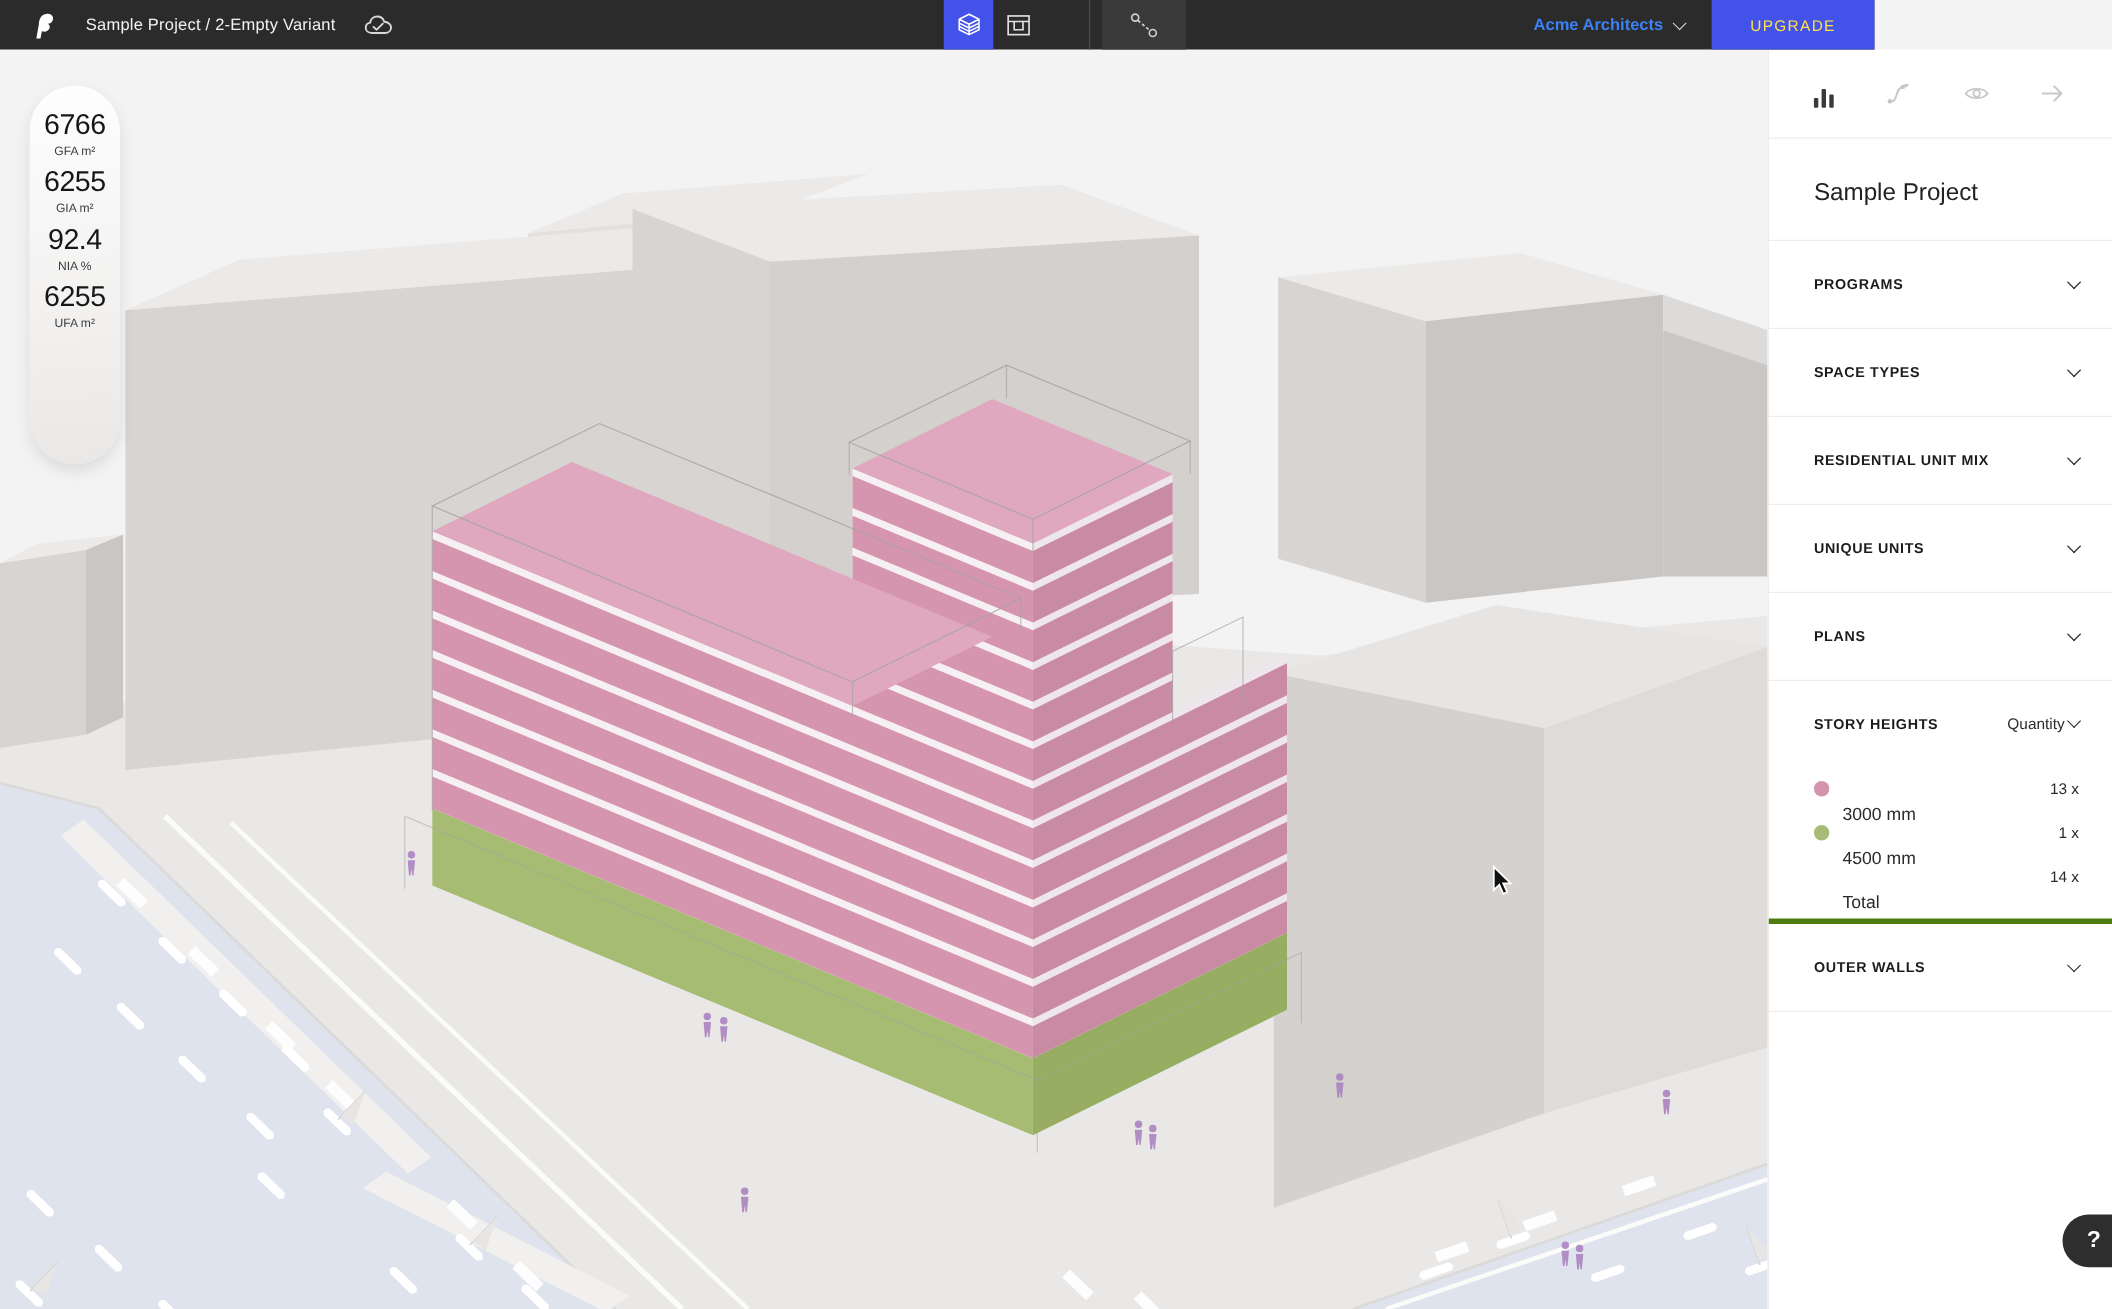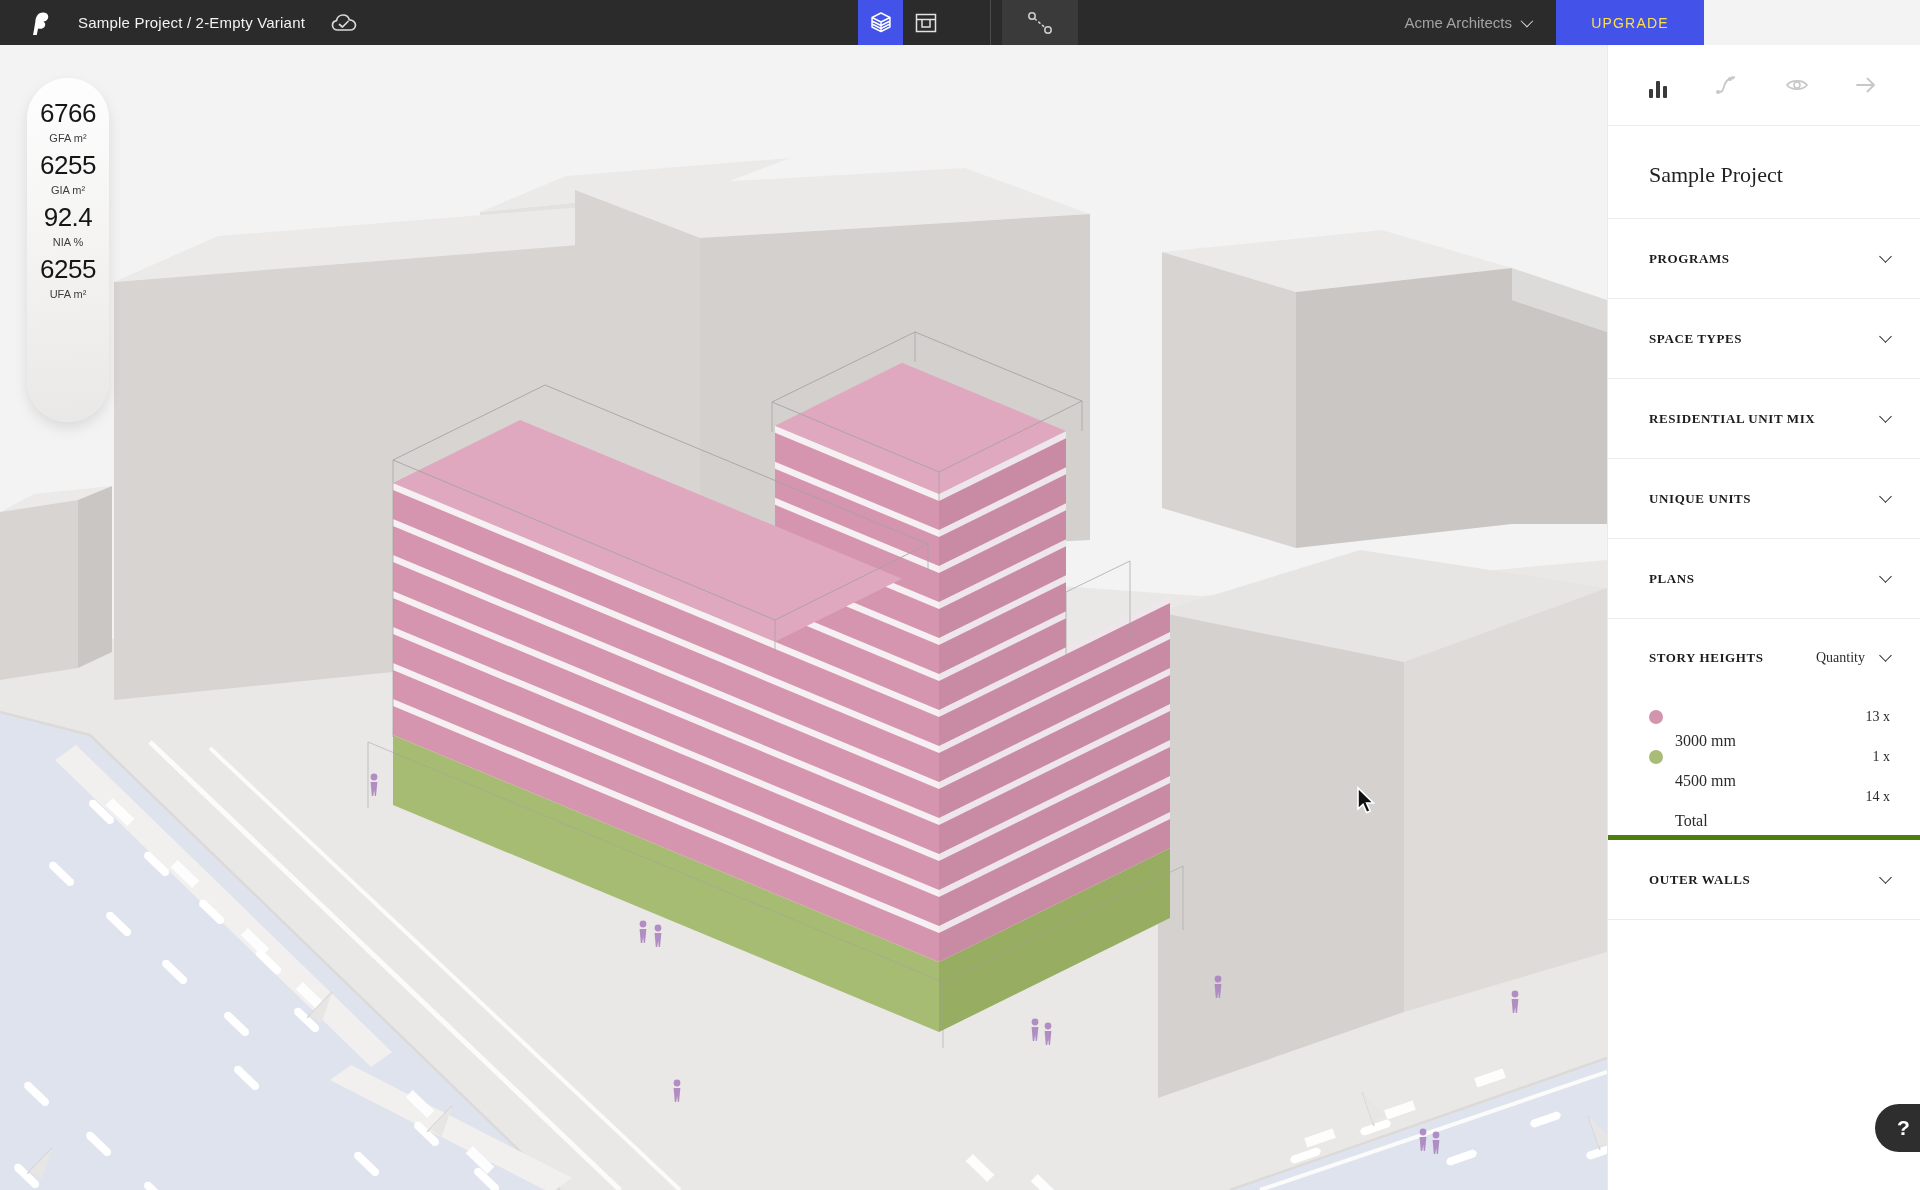--- a/index.html
+++ b/index.html
@@ -13,58 +13,58 @@
   .logo { width:22px; height:26px; margin-left:28px; flex:0 0 auto; }
   .tb-title { color:#f2f2f2; font-size:15px; margin-left:28px; letter-spacing:.2px; }
   .cloud { margin-left:26px; }
   .tb-center { position:absolute; left:858px; top:0; height:45px; display:flex; align-items:stretch; }
   .tb-btn { width:45px; height:45px; display:flex; align-items:center; justify-content:center; cursor:pointer; }
   .tb-btn.active { background:#4353e9; }
   .tb-sep { position:absolute; left:990px; top:0; width:1px; height:45px; background:#4e4e4e; }
   .tb-measure { position:absolute; left:1002px; top:0; width:76px; height:45px; background:#3a3a3a;
                 display:flex; align-items:center; justify-content:center; }
   .tb-right { position:absolute; right:0; top:0; height:45px; display:flex; align-items:center; }
-  .org { color:#a3a3a3; font-size:15px; display:flex; align-items:center; gap:9px; margin-right:26px; cursor:pointer; }
+  .org { color:#3b82f6; font-size:15px; display:flex; align-items:center; gap:9px; margin-right:26px; cursor:pointer;font-weight:bold; }
   .chev { width:9px; height:9px; border-right:1.6px solid #d6d6d6; border-bottom:1.6px solid #d6d6d6;
           transform:rotate(45deg) translateY(-2px); display:inline-block; }
   .upgrade { width:148px; height:45px; background:#4353e9; color:#fde047; font-size:14px; font-weight:400;
              letter-spacing:1.2px; border:none; cursor:pointer; font-family:"Liberation Sans",sans-serif; }
 
   
   .stats { position:absolute; left:27px; top:78px; width:82px; height:344px; z-index:20;
            background:linear-gradient(175deg,#fefefe 0%,#f3f2f1 55%,#e9e8e7 100%);
            border-radius:41px; box-shadow:0 6px 14px rgba(0,0,0,.10);
            display:flex; flex-direction:column; align-items:center; padding-top:20px; gap:6px; }
   .stat { text-align:center; }
   .stat .v { font-size:26px; color:#161616; letter-spacing:-.5px; }
   .stat .l { font-size:11px; color:#3d3d3d; margin-top:3px; }
 
   
   .viewport { position:absolute; left:0; top:45px; width:1607px; height:1145px; }
   svg#scene { position:absolute; left:0; top:0; }
 
   
   .sidebar { position:absolute; left:1607px; top:45px; width:313px; height:1145px; background:#fff;
-             border-left:1px solid #e9e9e9; z-index:25;font-family:Liberation Serif, serif; }
+             border-left:1px solid #e9e9e9; z-index:25; }
   .sb-icons { height:81px; display:flex; align-items:center; padding:0 41px 0 37px;
               justify-content:space-between; border-bottom:1px solid #ececec; }
   .sb-ico { width:26px; height:26px; display:flex; align-items:flex-end; justify-content:center; cursor:pointer; }
   .bars { display:flex; align-items:flex-end; gap:3px; }
   .bars i { display:block; width:4px; background:#3a3a3a; border-radius:1px; }
   .sb-title-row { height:93px; display:flex; align-items:center; padding:6px 0 0 41px;
                   border-bottom:1px solid #ececec; }
   .sb-title { font-size:22px; color:#222; }
   .sec { height:80px; display:flex; align-items:center; justify-content:space-between;
          padding:0 30px 0 41px; border-bottom:1px solid #ececec; cursor:pointer; }
   .sec-label { font-size:13px; font-weight:700; letter-spacing:.6px; color:#1c1c1c; }
   .chev-d { width:9px; height:9px; border-right:1.4px solid #2e2e2e; border-bottom:1.4px solid #2e2e2e;
             transform:rotate(45deg); margin-top:-5px; }
   .story { padding:0 30px 18px 41px; border-bottom:5px solid #4d7c0f; }
   .story-head { height:78px; display:flex; align-items:center; justify-content:space-between; }
-  .qty-dd { display:flex; align-items:center; gap:16px; font-size:14px; color:#2c2c2c; cursor:pointer; }
+  .qty-dd { display:flex; align-items:center; gap:4px; font-size:14px; color:#2c2c2c; cursor:pointer; }
   .sh-row { height:40px; display:flex; align-items:center; }
   .dot { width:14px; height:14px; border-radius:50%; margin-right:12px; flex:0 0 auto; }
   .sh-label { font-size:16px; color:#2a2a2a;margin-top:48px; }
   .sh-qty { margin-left:auto; font-size:14px; color:#2a2a2a; }
   .sh-total .sh-label { margin-left:26px; }
 
   
   .help { position:absolute; left:1875px; top:1104px; width:60px; height:48px; background:#2e2e2e;
           border-radius:24px 0 0 24px; color:#fff; font-size:21px; font-weight:700; z-index:40;
           display:flex; align-items:center; justify-content:flex-start; padding-left:22px; cursor:pointer; }

